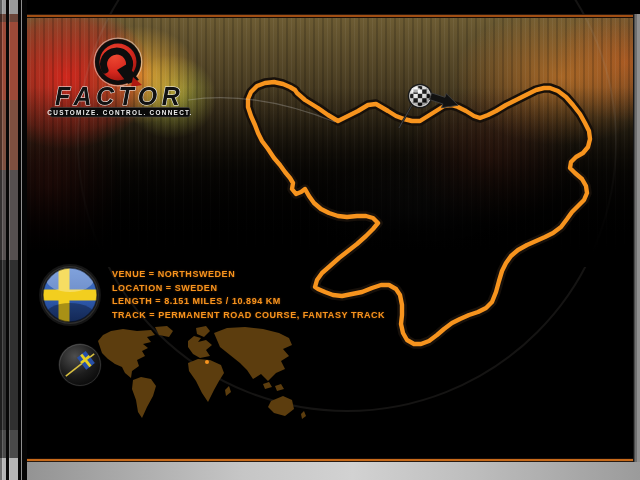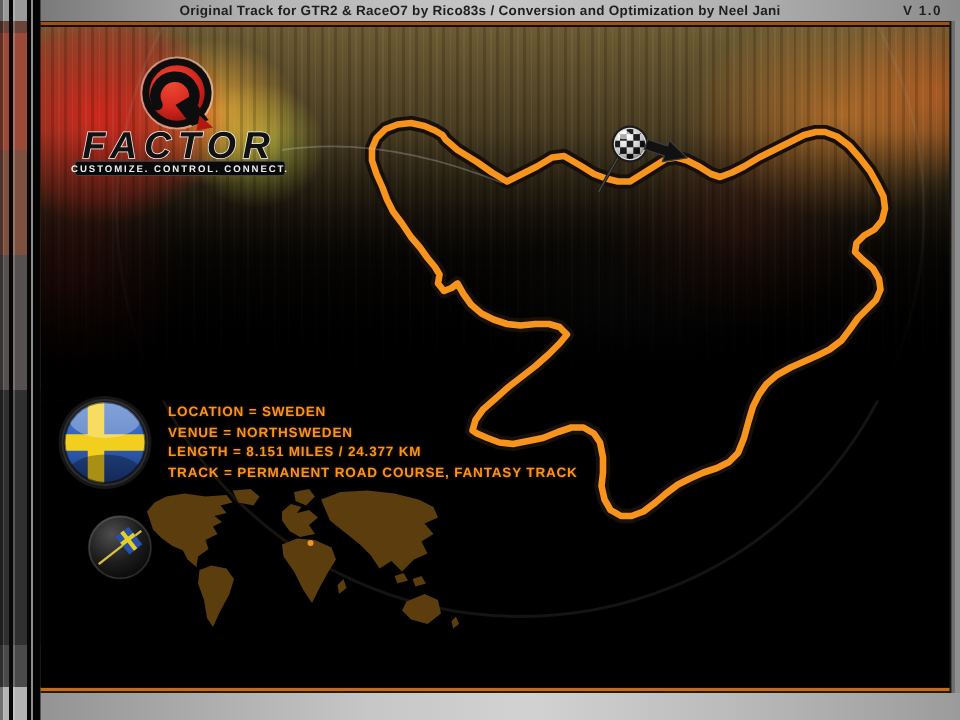--- a/index.html
+++ b/index.html
@@ -202,23 +202,23 @@
     <circle cx="23" cy="23" r="20.5" fill="none" stroke="rgba(255,255,255,.14)" stroke-width="1"></circle>
     <g transform="rotate(52 23 23)">
       <line x1="23" y1="5" x2="23" y2="41" stroke="#d8c040" stroke-width="1.6"></line>
       <rect x="15.5" y="10" width="15" height="11" fill="#2850a8"></rect>
       <rect x="20.6" y="10" width="2.8" height="11" fill="#e8cf20"></rect>
       <rect x="15.5" y="14.2" width="15" height="2.8" fill="#e8cf20"></rect>
     </g>
   </svg>
 
   <div class="info-block">
+    <div>VENUE = NORTHSWEDEN</div>
     <div>LOCATION = SWEDEN</div>
-    <div>VENUE = NORTHSWEDEN</div>
-    <div>LENGTH = 8.151 MILES / 24.377 KM</div>
+    <div>LENGTH = 8.151 MILES / 10.894 KM</div>
     <div>TRACK = PERMANENT ROAD COURSE, FANTASY TRACK</div>
   </div>
 
   <svg class="layer" style="left:95px;top:326px;" width="240" height="100" viewBox="0 0 240 100">
     <g fill="#5c3d0e">
       <path d="M3,15 L8,9 L16,5 L28,3 L42,5 L56,4 L60,9 L52,11 L56,16 L48,18 L53,22 L47,25 L50,30 L42,34 L44,40 L37,45 L36,52 L30,47 L27,41 L20,38 L13,33 L7,27 Z"></path>
       <path d="M60,1 L72,0 L78,5 L74,11 L64,9 Z"></path>
       <path d="M38,54 L46,51 L56,53 L61,60 L58,70 L52,81 L47,92 L43,86 L41,74 L37,63 Z"></path>
       <path d="M93,15 L99,10 L106,12 L103,16 L111,14 L117,19 L111,24 L115,30 L105,32 L98,28 L93,21 Z"></path>
       <path d="M101,2 L111,0 L115,5 L109,11 L102,8 Z"></path>
@@ -226,24 +226,20 @@
       <path d="M130,64 L134,60 L136,66 L131,70 Z"></path>
       <path d="M119,7 L132,2 L150,1 L168,3 L184,7 L194,12 L197,19 L188,23 L194,30 L186,35 L190,43 L181,47 L173,55 L166,48 L158,53 L152,44 L145,37 L135,29 L125,21 Z"></path>
       <path d="M168,58 L174,56 L177,61 L170,63 Z"></path>
       <path d="M180,60 L186,58 L189,63 L182,65 Z"></path>
       <path d="M176,75 L188,70 L197,74 L199,83 L190,90 L179,87 L173,81 Z"></path>
       <path d="M206,88 L209,85 L211,90 L207,93 Z"></path>
     </g>
     <circle cx="112" cy="36" r="2" fill="#f7941e"></circle>
   </svg>
 
-  <div class="top-bar">
-    <span class="title">Original Track for GTR2 &amp; RaceO7 by Rico83s / Conversion and Optimization by Neel Jani</span>
-    <span class="version">V 1.0</span>
-  </div>
   <div class="divider-top"></div>
   <div class="divider-bottom"></div>
   <div class="bottom-bar"></div>
   <div class="rail-left-base"></div>
   <div class="rail-left-stripes"></div>
   <div class="rail-right"></div>
 
 </div>
 
 </body></html>

